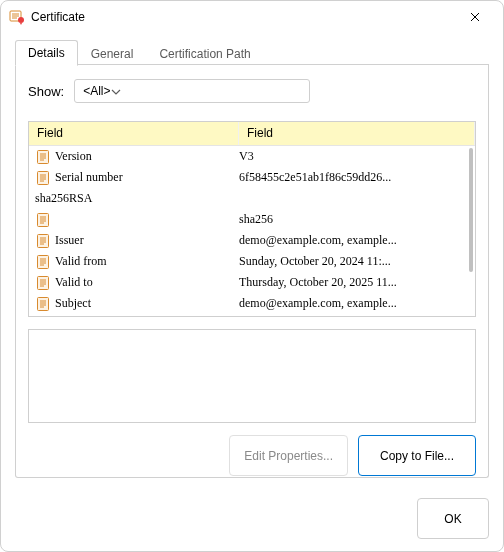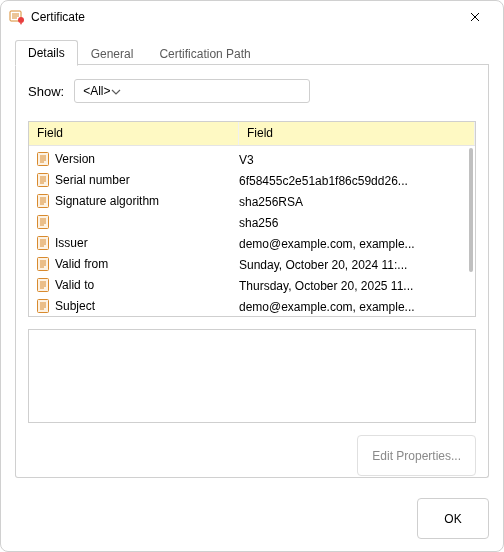--- a/index.html
+++ b/index.html
@@ -149,23 +149,24 @@
   .col-field { width: 210px; flex: 0 0 210px; }
   .col-value { flex: 1; }
   .list-body {
     overflow: hidden;
     position: relative;
     flex: 1;
   }
   .row {
     display: flex;
     height: 21px;
-    align-items: flex-end;
+    align-items: center;
     padding: 0 4px 0 6px;
     white-space: nowrap;
+    font-family: Liberation Serif, serif;
   }
   .row .cell-field {
     width: 204px; flex: 0 0 204px;
     display: flex; align-items: center;
     gap: 4px;
     overflow: hidden;
     text-overflow: ellipsis;
   }
   .row .cell-value {
     flex: 1;
@@ -298,29 +299,20 @@
                   <svg width="16" height="16" viewBox="0 0 16 16">
                     <rect x="2.5" y="1.5" width="11" height="13" rx="1" fill="#fdf2e3" stroke="#d88a2e" stroke-width="1"></rect>
                     <path d="M5 5h6M5 7h6M5 9h6M5 11h4" stroke="#d88a2e" stroke-width="1"></path>
                   </svg>
                 </span>
                 <span>Serial number</span>
               </div>
               <div class="cell-value">6f58455c2e51ab1f86c59dd26...</div>
             </div>
             <div class="row">
-              <div class="cell-field">
-                <span class="icon">
-                  <svg width="16" height="16" viewBox="0 0 16 16">
-                    <rect x="2.5" y="1.5" width="11" height="13" rx="1" fill="#fdf2e3" stroke="#d88a2e" stroke-width="1"></rect>
-                    <path d="M5 5h6M5 7h6M5 9h6M5 11h4" stroke="#d88a2e" stroke-width="1"></path>
-                  </svg>
-                </span>
-                <span>Signature algorithm</span>
-              </div>
               <div class="cell-value">sha256RSA</div>
             </div>
             <div class="row">
               <div class="cell-field">
                 <span class="icon">
                   <svg width="16" height="16" viewBox="0 0 16 16">
                     <rect x="2.5" y="1.5" width="11" height="13" rx="1" fill="#fdf2e3" stroke="#d88a2e" stroke-width="1"></rect>
                     <path d="M5 5h6M5 7h6M5 9h6M5 11h4" stroke="#d88a2e" stroke-width="1"></path>
                   </svg>
                 </span>
@@ -376,20 +368,21 @@
               <div class="cell-value">demo@example.com, example...</div>
             </div>
           </div>
         <div class="scrollbar"></div>
       </div>
 
       <div class="detail-box"></div>
 
       <div class="panel-buttons">
         <div class="btn disabled">Edit Properties...</div>
+        <div class="btn primary">Copy to File...</div>
       </div>
 
     </div>
 
   </div>
 
   <div class="footer">
     <div class="btn">OK</div>
   </div>
 

